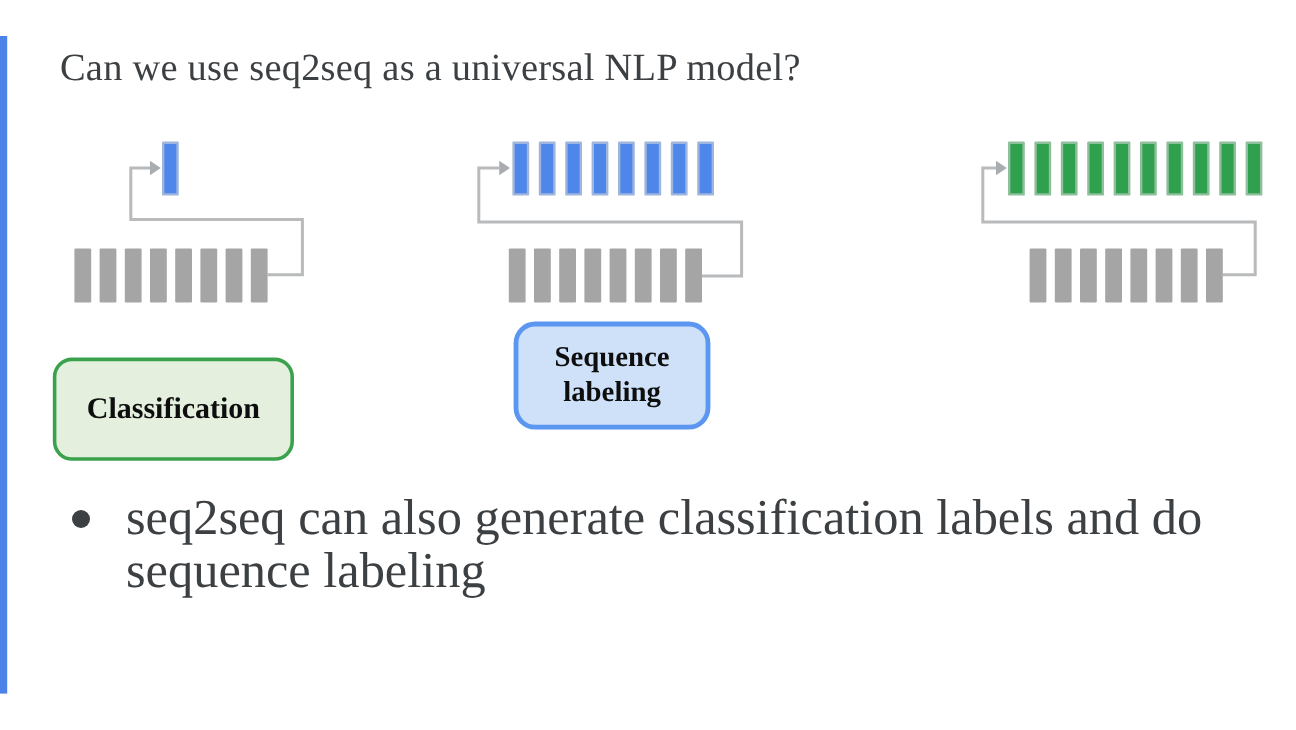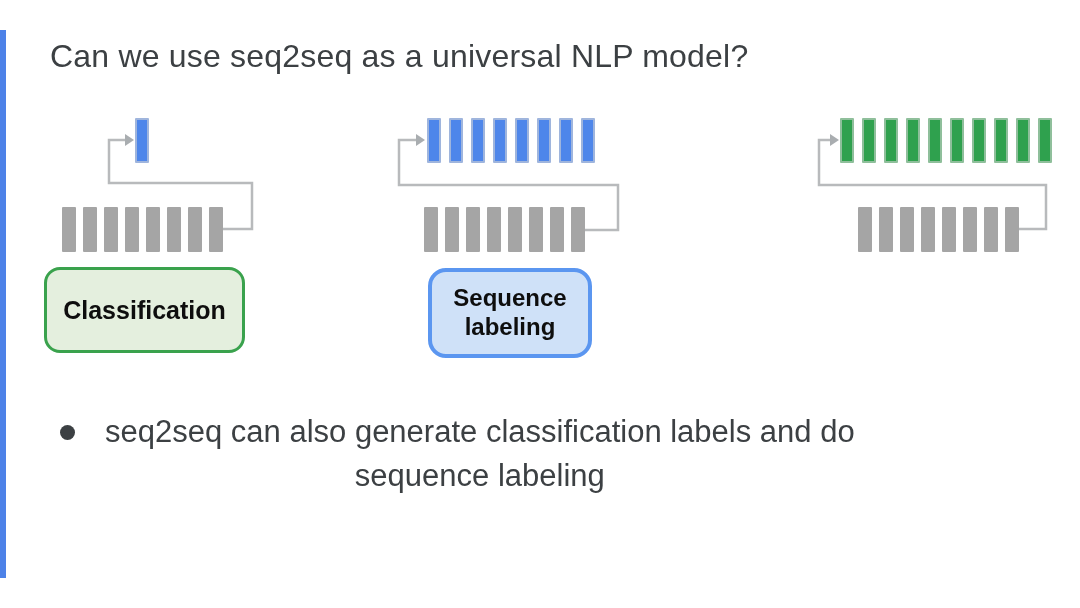--- a/index.html
+++ b/index.html
@@ -7,20 +7,21 @@
     padding: 0;
     background: #ffffff;
     font-family: "Liberation Sans", sans-serif;
   }
   .slide {
     position: relative;
     width: 1080px;
     height: 608px;
     background: #ffffff;
     overflow: hidden;
+    font-family: Liberation Serif, serif;
   }
   .accent-bar {
     position: absolute;
     left: 0; top: 30px;
     width: 6px; height: 548px;
     background: #4d82e8;
   }
   .title {
     position: absolute;
     left: 50px; top: 38px;
@@ -112,23 +113,22 @@
     color: #3c4043;
   }
   .dot {
     flex: 0 0 auto;
     width: 15px; height: 15px;
     border-radius: 50%;
     background: #3c4043;
     margin-top: 15px;
   }
   .bullet-text {
-    font-size: 31px;
+    font-size: 42px;
     line-height: 44px;
-    text-align: center;
   }
 </style>
 </head>
 <body>
 
 <div class="slide">
 
   <div class="accent-bar" style="background: rgb(77, 130, 232);"></div>
 
   <h1 class="title" style="color: rgb(60, 64, 67);">Can we use seq2seq as a universal NLP model?</h1>
@@ -144,21 +144,21 @@
     <div class="row in">
         <div class="bar" style="background: rgb(165, 165, 165);"></div>
         <div class="bar" style="background: rgb(165, 165, 165);"></div>
         <div class="bar" style="background: rgb(165, 165, 165);"></div>
         <div class="bar" style="background: rgb(165, 165, 165);"></div>
         <div class="bar" style="background: rgb(165, 165, 165);"></div>
         <div class="bar" style="background: rgb(165, 165, 165);"></div>
         <div class="bar" style="background: rgb(165, 165, 165);"></div>
         <div class="bar" style="background: rgb(165, 165, 165);"></div>
       </div>
-    <div class="label-box" style="border-color: rgb(58, 162, 77); background: rgb(228, 239, 222);">
+    <div class="label-box" style="border-color: rgb(58, 162, 77); background: rgb(228, 239, 222); margin-top: 31px;">
       <span>Classification</span>
     </div>
   </div>
 
   <div class="diagram d2">
     <svg class="connector" width="270" height="260">
       <path d="M190,125 H223 V80 H4 V35 H21" style="stroke: rgb(184, 186, 188);"></path>
       <polygon points="21,29 21,41 30,35" style="fill: rgb(169, 173, 176);"></polygon>
     </svg>
     <div class="row out">

